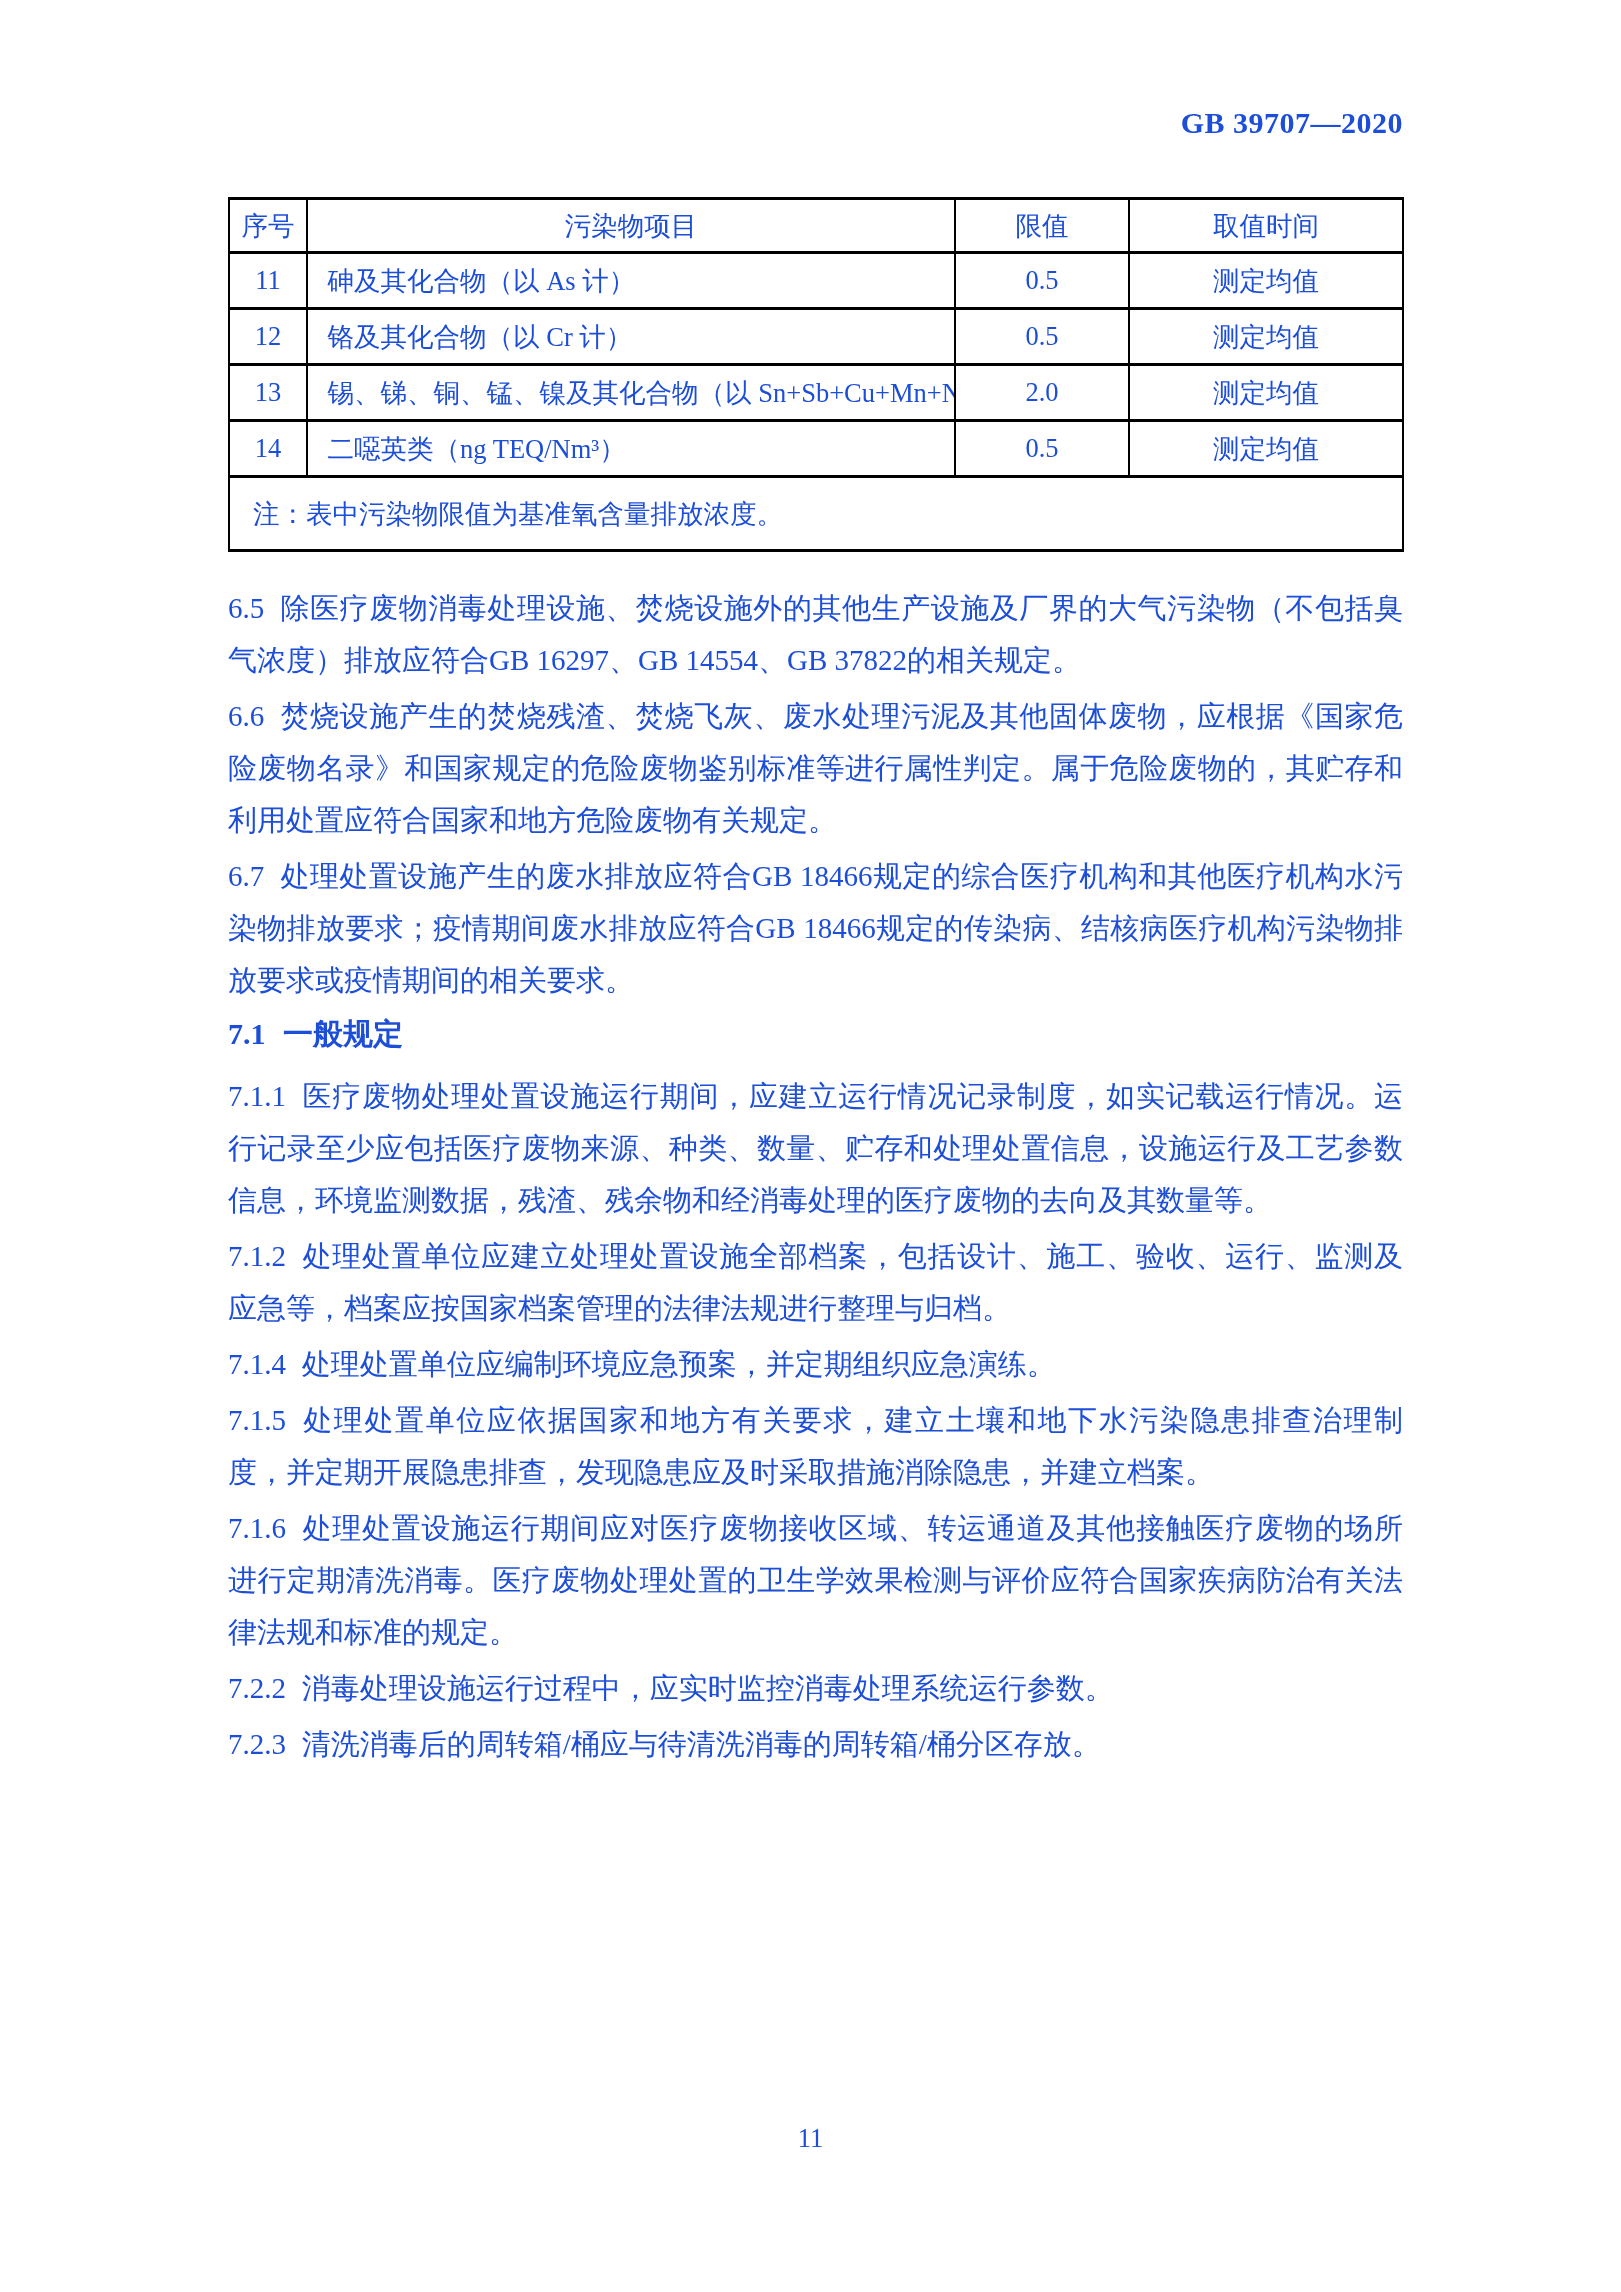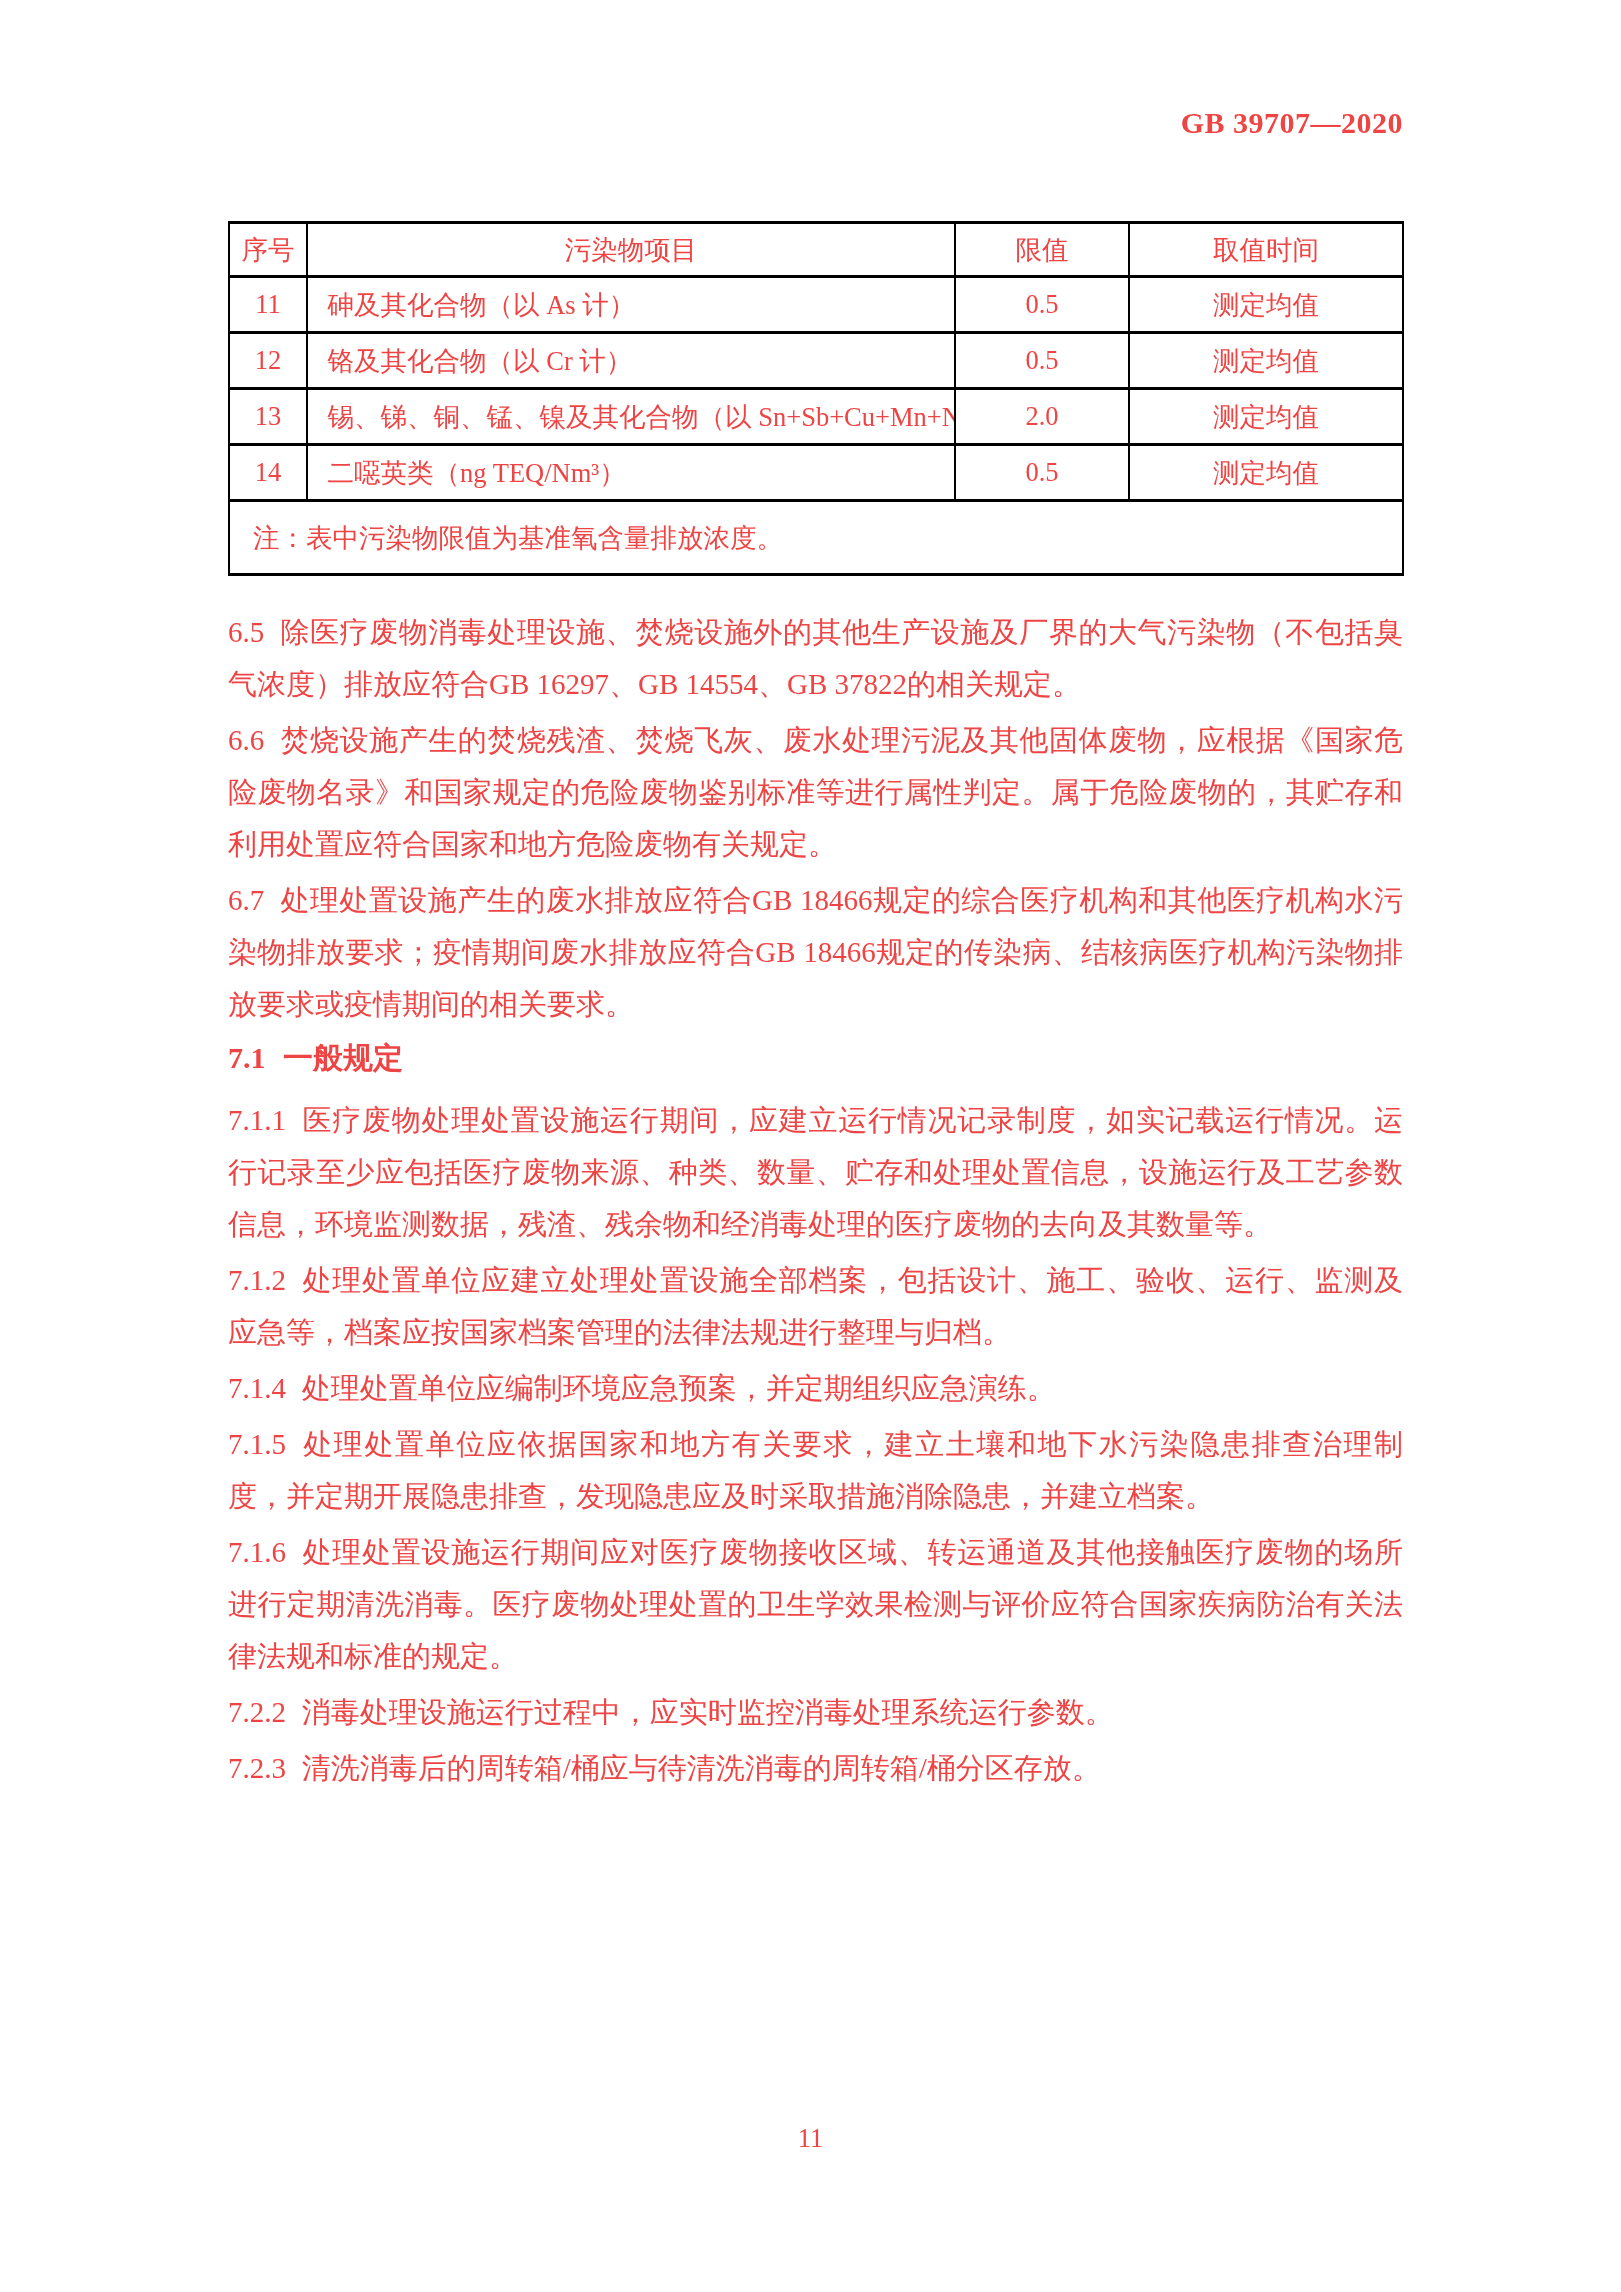--- a/index.html
+++ b/index.html
@@ -3,40 +3,40 @@
 <meta charset="utf-8">
 <style>
   * { margin: 0; padding: 0; box-sizing: border-box; }
   html, body { background: #e8e8e8; }
   .page {
     position: relative;
     width: 1621px;
     height: 2293px;
     margin: 0 auto;
     background: #ffffff;
-    color: #ef4444;
+    color: #1d4ed8;
     font-family: "Liberation Serif", "DejaVu Serif", serif;
     overflow: hidden;
   }
   .content {
     position: absolute;
     left: 228px;
     top: 0;
     width: 1175px;
   }
   .doc-number {
     padding-top: 102px;
     text-align: right;
     font-weight: bold;
     font-size: 30px;
     line-height: 41px;
     letter-spacing: 0.5px;
   }
   table.limits {
-    margin-top: 78px;
+    margin-top: 54px;
     width: 100%;
     border-collapse: collapse;
     table-layout: fixed;
   }
   table.limits th, table.limits td {
     border-left: 2.9px solid #000;
     border-right: 2.9px solid #000;
     border-top: 3.9px solid #000;
     border-bottom: 3.9px solid #000;
     font-weight: normal;

